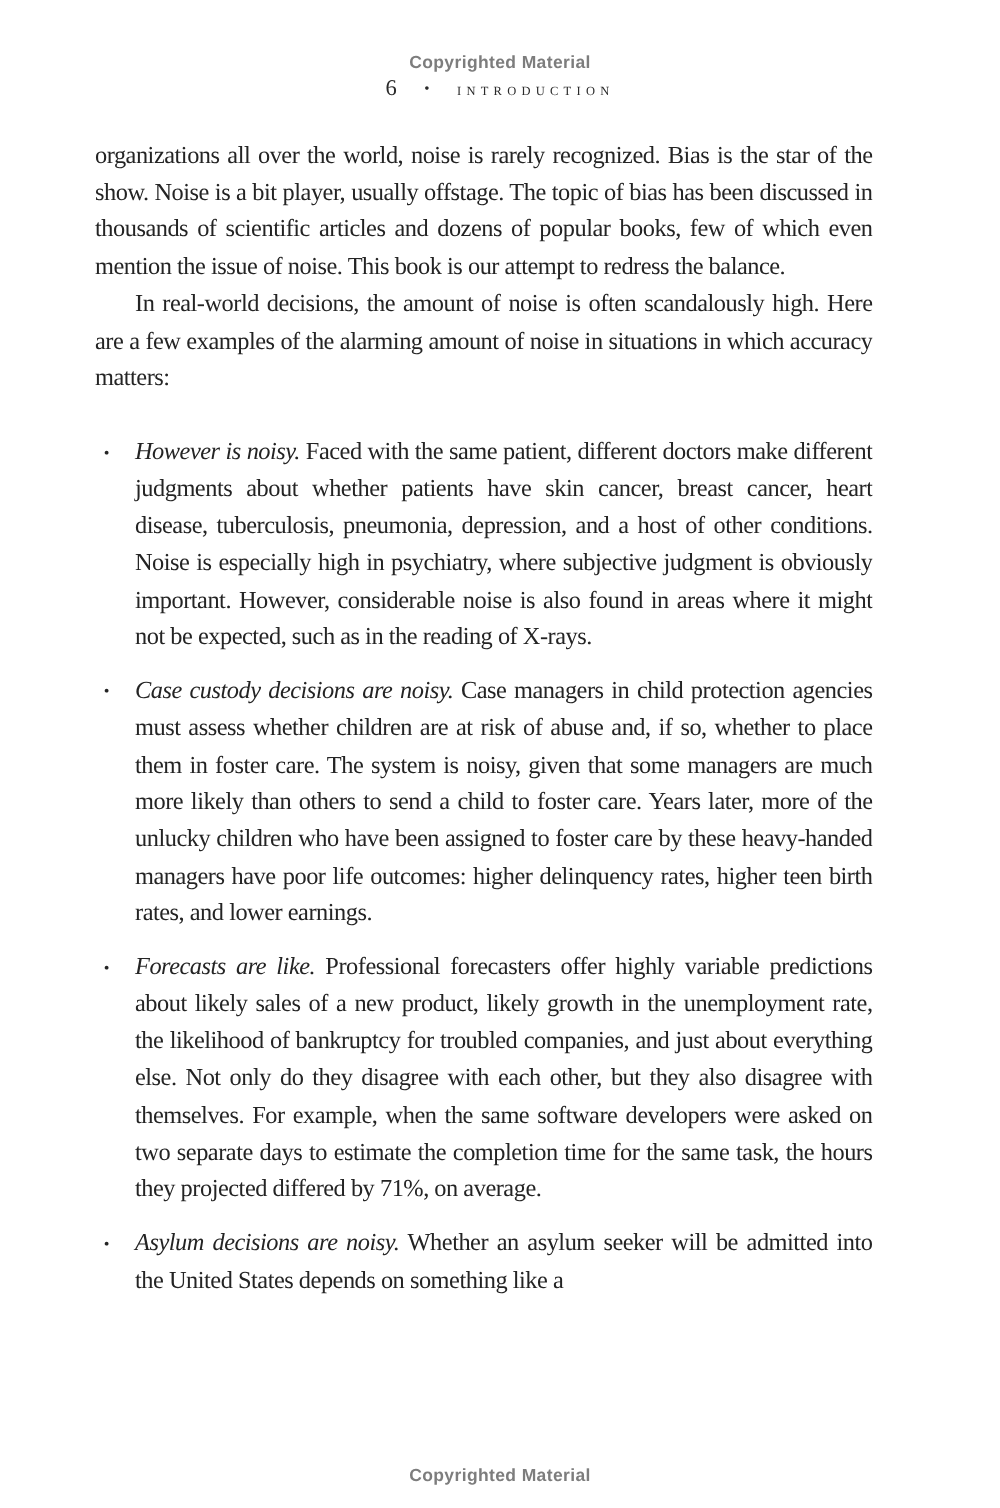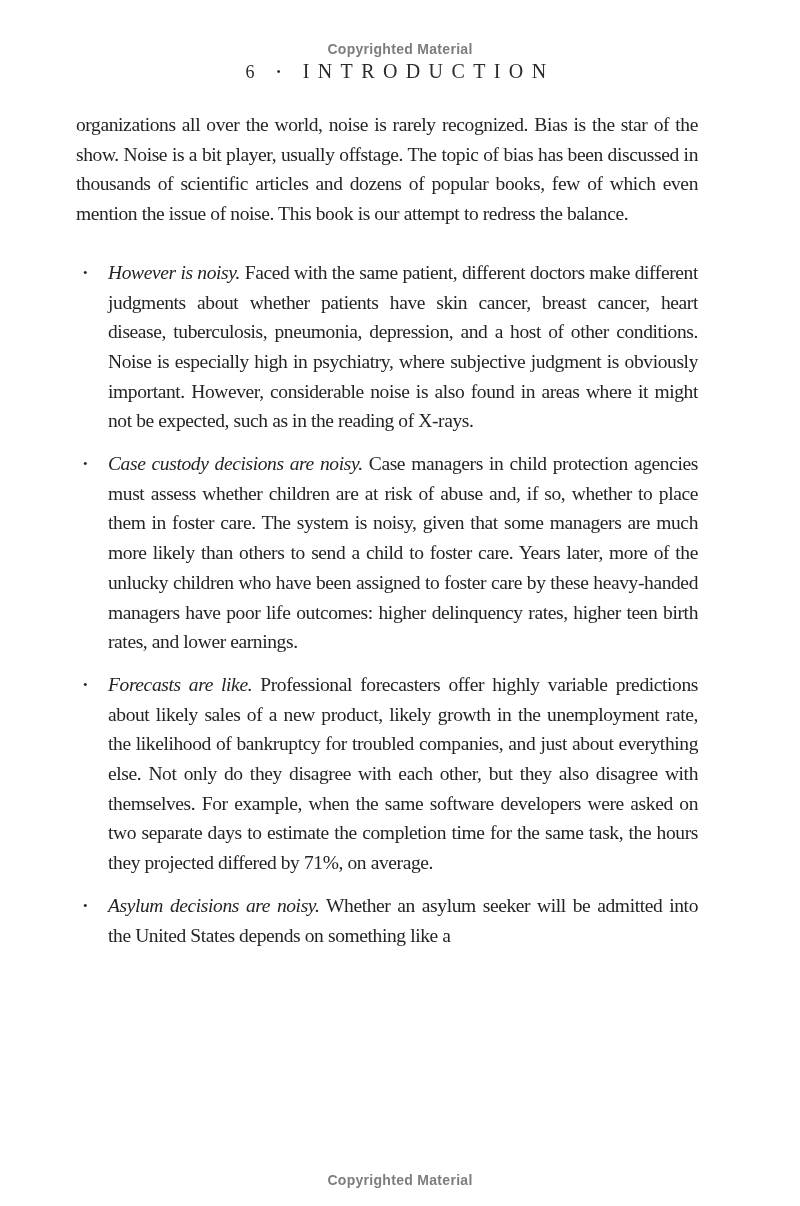--- a/index.html
+++ b/index.html
@@ -44,21 +44,21 @@
     color: #2b2b2b;
   }
   .page-number {
     font-size: 18px;
   }
   .header-sep {
     font-size: 12px;
     transform: translateY(-2px);
   }
   .section-title {
-    font-size: 20px;
+    font-size: 10px;
     letter-spacing: 0.42em;
     font-variant: normal;
   }
 
   .body-text {
     position: absolute;
     left: 76px;
     top: 94px;
     width: 622px;
     height: 1058px;
@@ -107,20 +107,21 @@
   <div class="page-header">
     <span class="page-number">6</span>
     <span class="header-sep">•</span>
     <span class="section-title">INTRODUCTION</span>
   </div>
 
   <div class="body-text">
 
     <p class="para">organizations all over the world, noise is rarely recognized. Bias is the star of the show. Noise is a bit player, usually offstage. The topic of bias has been discussed in thousands of scientific articles and dozens of popular books, few of which even mention the issue of noise. This book is our attempt to redress the balance.</p>
 
+    <p class="para indented">In real-world decisions, the amount of noise is often scandalously high. Here are a few examples of the alarming amount of noise in situations in which accuracy matters:</p>
 
     <ul class="bullet-list">
 
       <li>
         <span class="bullet-marker">•</span>
         <span class="lead">However is noisy.</span>
         <span>Faced with the same patient, different doctors make different judgments about whether patients have skin cancer, breast cancer, heart disease, tuberculosis, pneumonia, depression, and a host of other conditions. Noise is especially high in psychiatry, where subjective judgment is obviously important. However, considerable noise is also found in areas where it might not be expected, such as in the reading of X-rays.</span>
       </li>
 
       <li>

